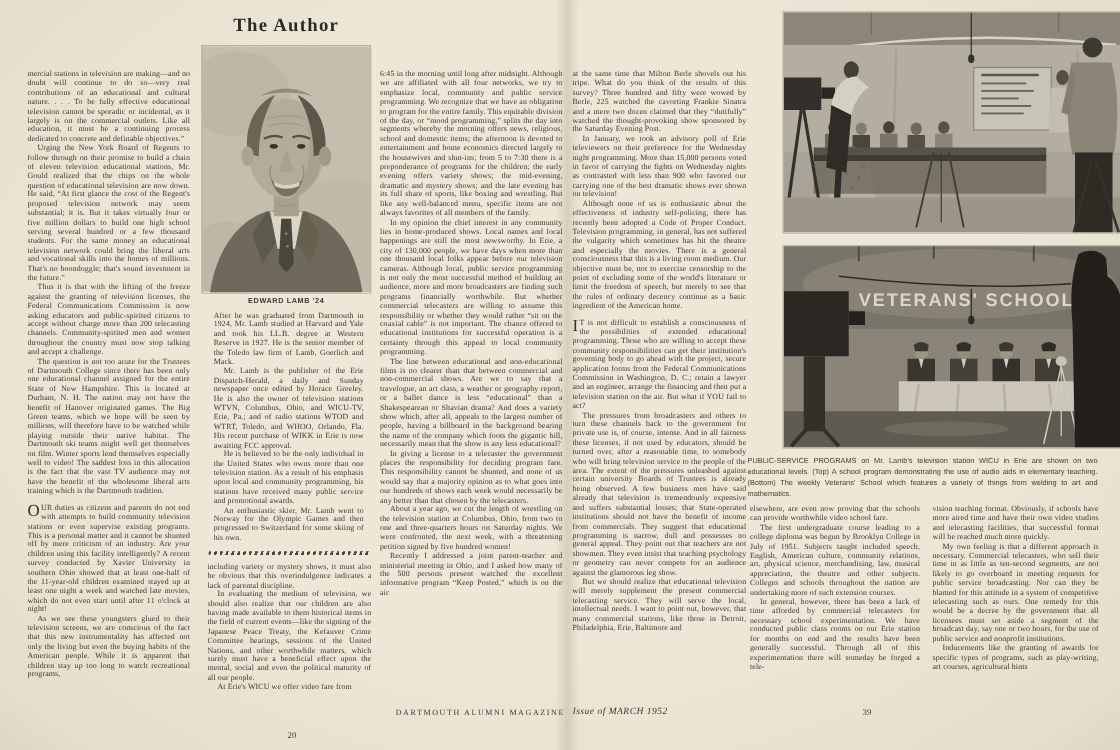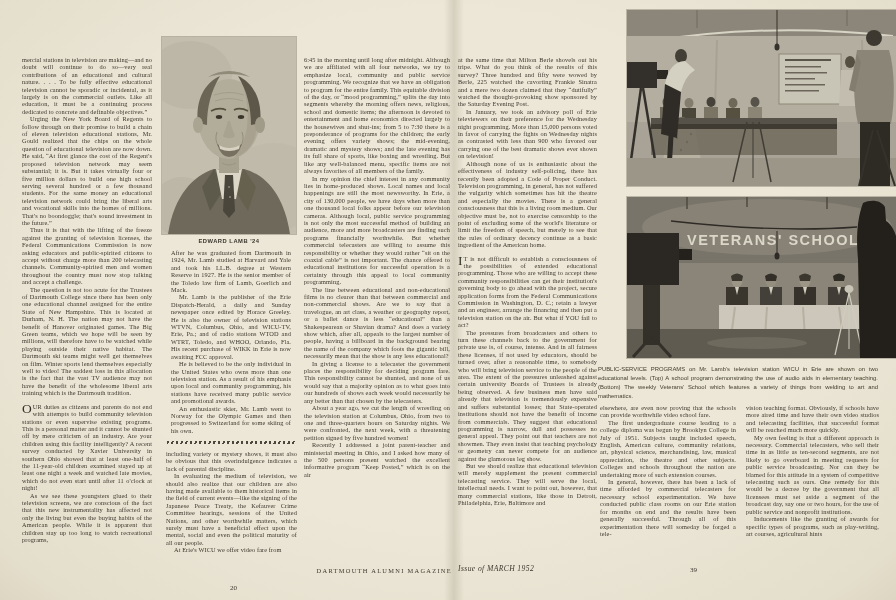--- a/index.html
+++ b/index.html
@@ -51,20 +51,21 @@
 
   <div id="col-l1" class="col">
     <p class="ni">mercial stations in television are making—and no doubt will continue to do so—very real contributions of an educational and cultural nature. . . . To be fully effective educational television cannot be sporadic or incidental, as it largely is on the commercial outlets. Like all education, it must be a continuing process dedicated to concrete and definable objectives.”</p>
     <p>Urging the New York Board of Regents to follow through on their promise to build a chain of eleven television educational stations, Mr. Gould realized that the chips on the whole question of educational television are now down. He said, “At first glance the cost of the Regent's proposed television network may seem substantial; it is. But it takes virtually four or five million dollars to build one high school serving several hundred or a few thousand students. For the same money an educational television network could bring the liberal arts and vocational skills into the homes of millions. That's no boondoggle; that's sound investment in the future.”</p>
     <p>Thus it is that with the lifting of the freeze against the granting of television licenses, the Federal Communications Commission is now asking educators and public-spirited citizens to accept without charge more than 200 telecasting channels. Community-spirited men and women throughout the country must now stop talking and accept a challenge.</p>
     <p>The question is not too acute for the Trustees of Dartmouth College since there has been only one educational channel assigned for the entire State of New Hampshire. This is located at Durham, N. H. The nation may not have the benefit of Hanover originated games. The Big Green teams, which we hope will be seen by millions, will therefore have to be watched while playing outside their native habitat. The Dartmouth ski teams might well get themselves on film. Winter sports lend themselves especially well to video! The saddest loss in this allocation is the fact that the vast TV audience may not have the benefit of the wholesome liberal arts training which is the Dartmouth tradition.</p>
     <p class="ni gap"><span class="dc">O</span><span>UR duties as citizens and parents do not end with attempts to build community television stations or even supervise existing programs. This is a personal matter and it cannot be shunted off by mere criticism of an industry. Are your children using this facility intelligently? A recent survey conducted by Xavier University in southern Ohio showed that at least one-half of the 11-year-old children examined stayed up at least one night a week and watched late movies, which do not even start until after 11 o'clock at night!</span></p>
     <p>As we see these youngsters glued to their television screens, we are conscious of the fact that this new instrumentality has affected not only the living but even the buying habits of the American people. While it is apparent that children stay up too long to watch recreational programs,</p>
   </div>
 
+  <div id="author-heading">The Author</div>
 
   <div id="author-photo">
     <svg width="134" height="197" viewBox="0 0 134 197">
       <rect width="134" height="197" fill="#c3beae"></rect>
       <ellipse cx="28" cy="38" rx="42" ry="34" fill="#bab4a4" opacity="0.7"></ellipse>
       <ellipse cx="112" cy="150" rx="48" ry="44" fill="#bdb7a7" opacity="0.6"></ellipse>
       <ellipse cx="20" cy="170" rx="30" ry="30" fill="#b6b0a0" opacity="0.5"></ellipse>
 
       <path d="M6,197 C12,158 32,138 52,132 L82,132 C104,138 122,158 128,197 Z" fill="#6e695a"></path>
       <path d="M52,132 L62,152 L48,174 L40,150 Z" fill="#5e5a4b"></path>

